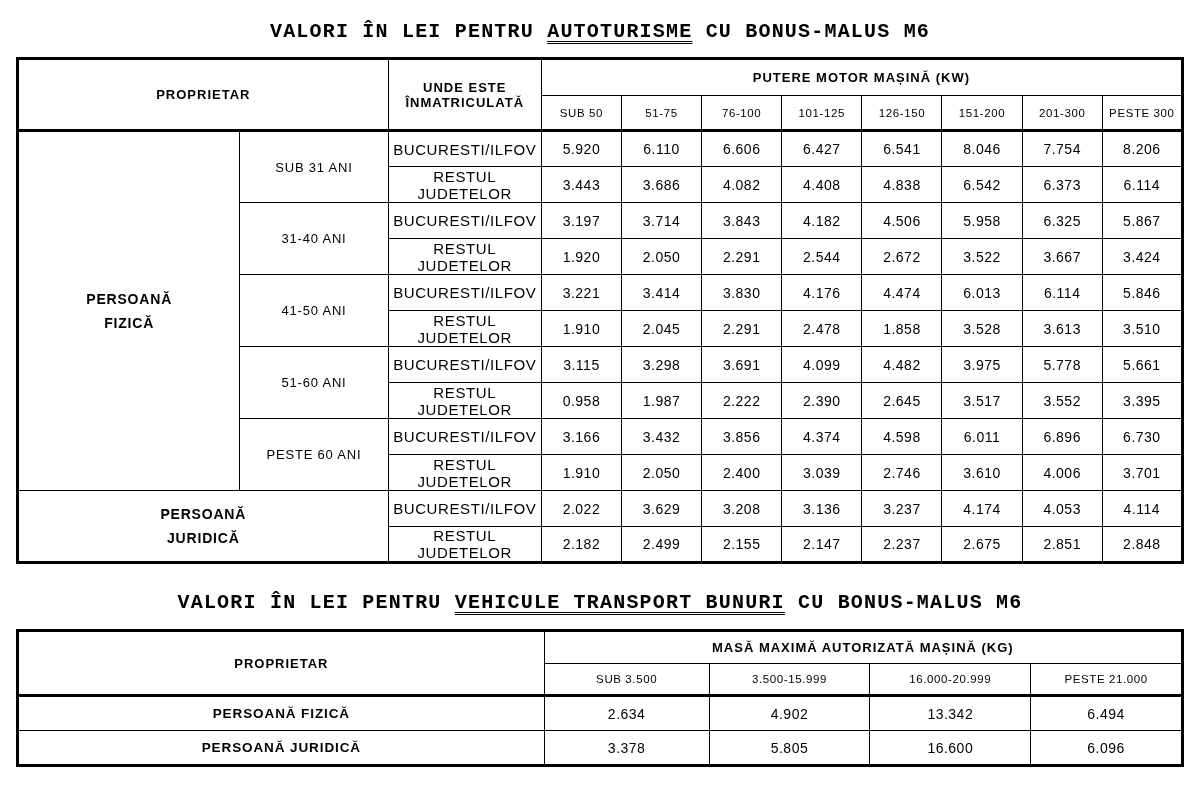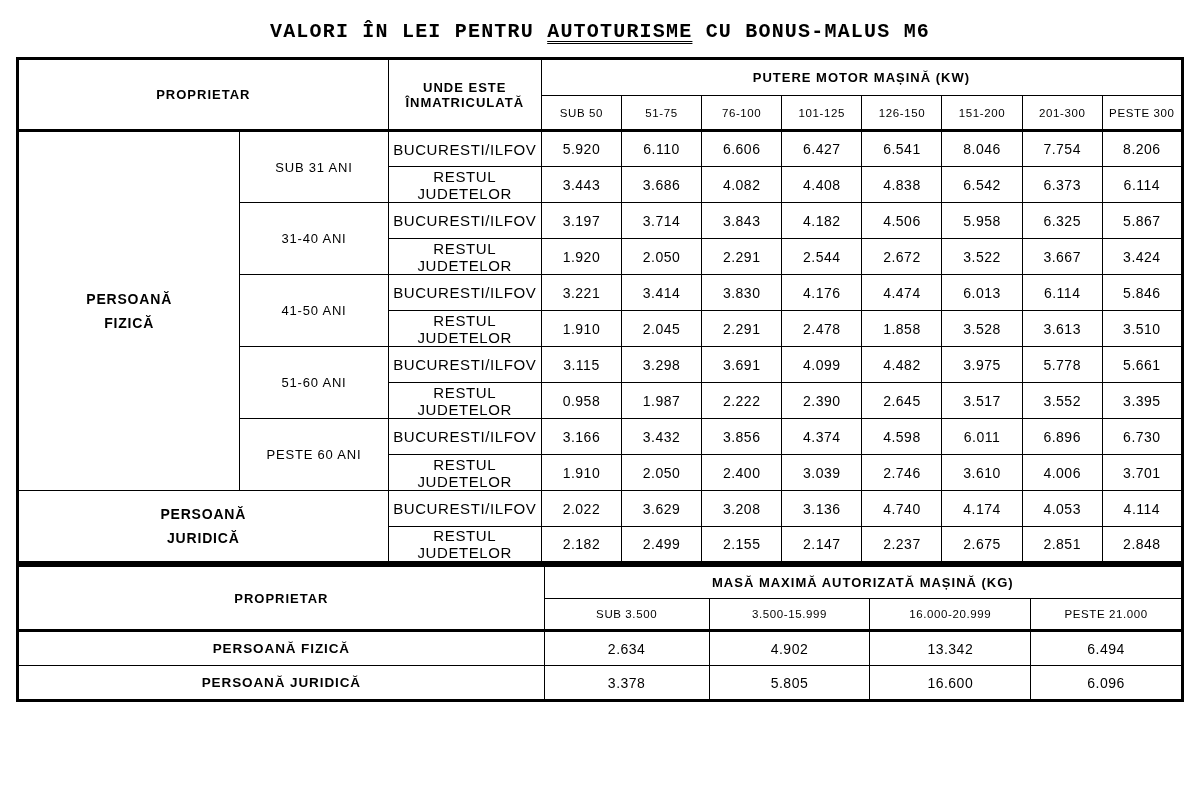--- a/index.html
+++ b/index.html
@@ -228,40 +228,46 @@
         <td class="num">3.701</td>
       </tr>
       <tr>
         <td colspan="2" rowspan="2" class="owner prewrap">PERSOANĂ
 JURIDICĂ</td>
         <td class="zone">BUCURESTI/ILFOV</td>
         <td class="num">2.022</td>
         <td class="num">3.629</td>
         <td class="num">3.208</td>
         <td class="num">3.136</td>
-        <td class="num">4.740</td>
+        <td class="num">3.237</td>
         <td class="num">4.174</td>
         <td class="num">4.053</td>
         <td class="num">4.114</td>
       </tr>
       <tr>
         <td class="zone">RESTUL JUDETELOR</td>
         <td class="num">2.182</td>
         <td class="num">2.499</td>
         <td class="num">2.155</td>
         <td class="num">2.147</td>
         <td class="num">2.237</td>
         <td class="num">2.675</td>
         <td class="num">2.851</td>
         <td class="num">2.848</td>
       </tr>
     </tbody>
   </table>
   </div>
 
+  <div class="title title2">
+    <span>VALORI ÎN LEI PENTRU</span>
+    <span class="u">VEHICULE TRANSPORT BUNURI</span>
+    <span>CU BONUS-MALUS</span>
+    <span class="b">M6</span>
+  </div>
 
   <div class="wrap">
   <table class="t2">
     <colgroup>
       <col style="width:524px">
           <col style="width:164px">
           <col style="width:160px">
           <col style="width:160px">
           <col style="width:151px">
     </colgroup>

